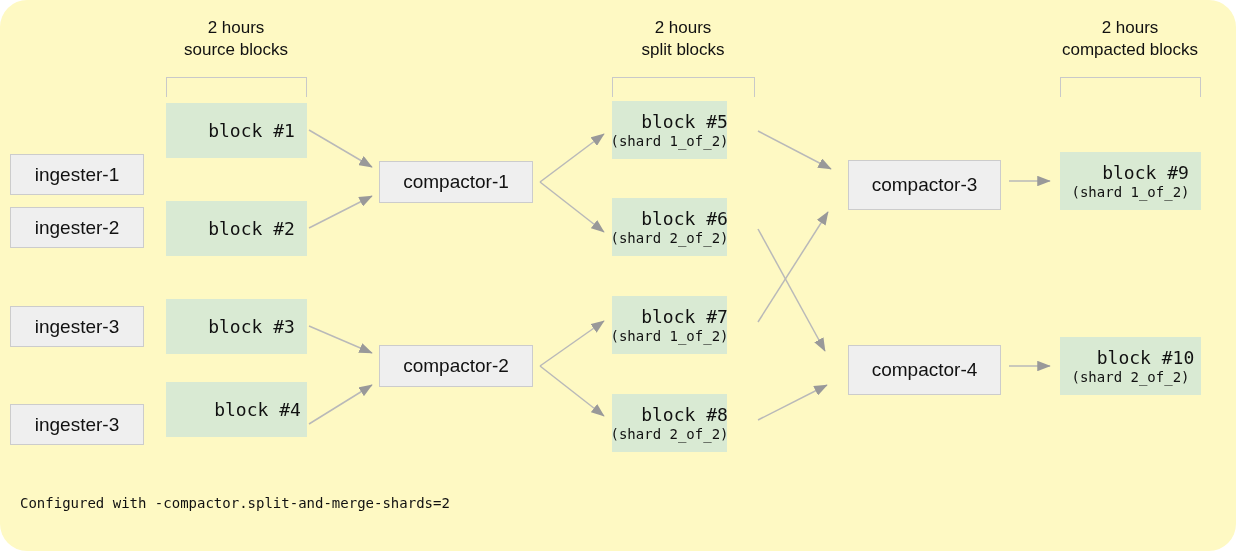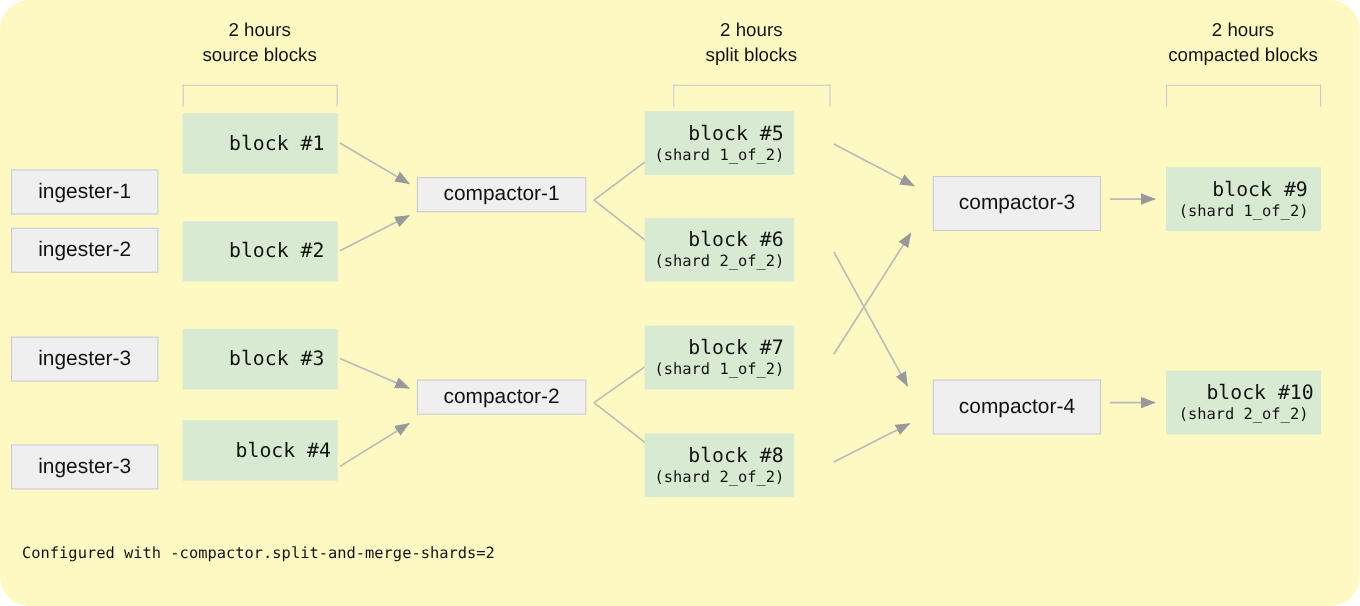--- a/index.html
+++ b/index.html
@@ -35,38 +35,38 @@
     align-items: center;
     justify-content: center;
     box-sizing: border-box;
     background: var(--node-fill, #efefef);
     border: 1px solid var(--node-border, #cccccc);
     font-size: 19px;
     color: var(--text, #111111);
     white-space: nowrap;
   }
   .ingester { left: 10px; width: 134px; height: 41px; }
-  .compactor-split { left: 379px; width: 154px; height: 32px; }
+  .compactor-split { left: 379px; width: 154px; height: 42px; }
   .compactor-merge { left: 848px; width: 153px; height: 50px; }
   .block {
     position: absolute;
     display: flex;
     flex-direction: column;
     align-items: center;
     justify-content: center;
     box-sizing: border-box;
     background: var(--block-fill, #d9ead3);
     font-family: "DejaVu Sans Mono", "Liberation Mono", monospace;
     color: var(--text, #111111);
     white-space: nowrap;
   }
   .block .main { font-size: 18px; line-height: 22px; margin-left: 30px; }
   .block .shard { font-size: 14px; line-height: 17px; }
   .src-block { left: 166px; width: 141px; height: 55px; }
-  .split-block { left: 586px; width: 136px; height: 58px; }
+  .split-block { left: 612px; width: 115px; height: 58px; }
   .compacted-block { left: 1060px; width: 141px; height: 58px; }
   .caption {
     position: absolute;
     left: 20px;
     top: 495px;
     font-family: "DejaVu Sans Mono", "Liberation Mono", monospace;
     font-size: 14px;
     color: var(--text, #111111);
     white-space: nowrap;
   }

